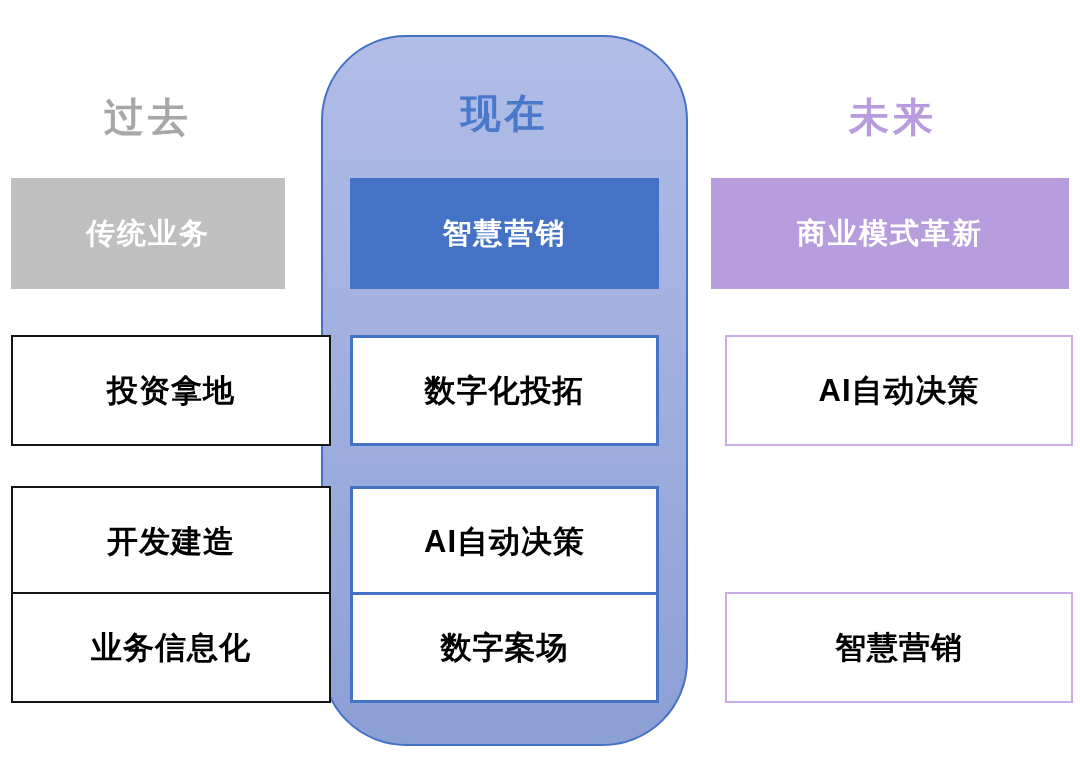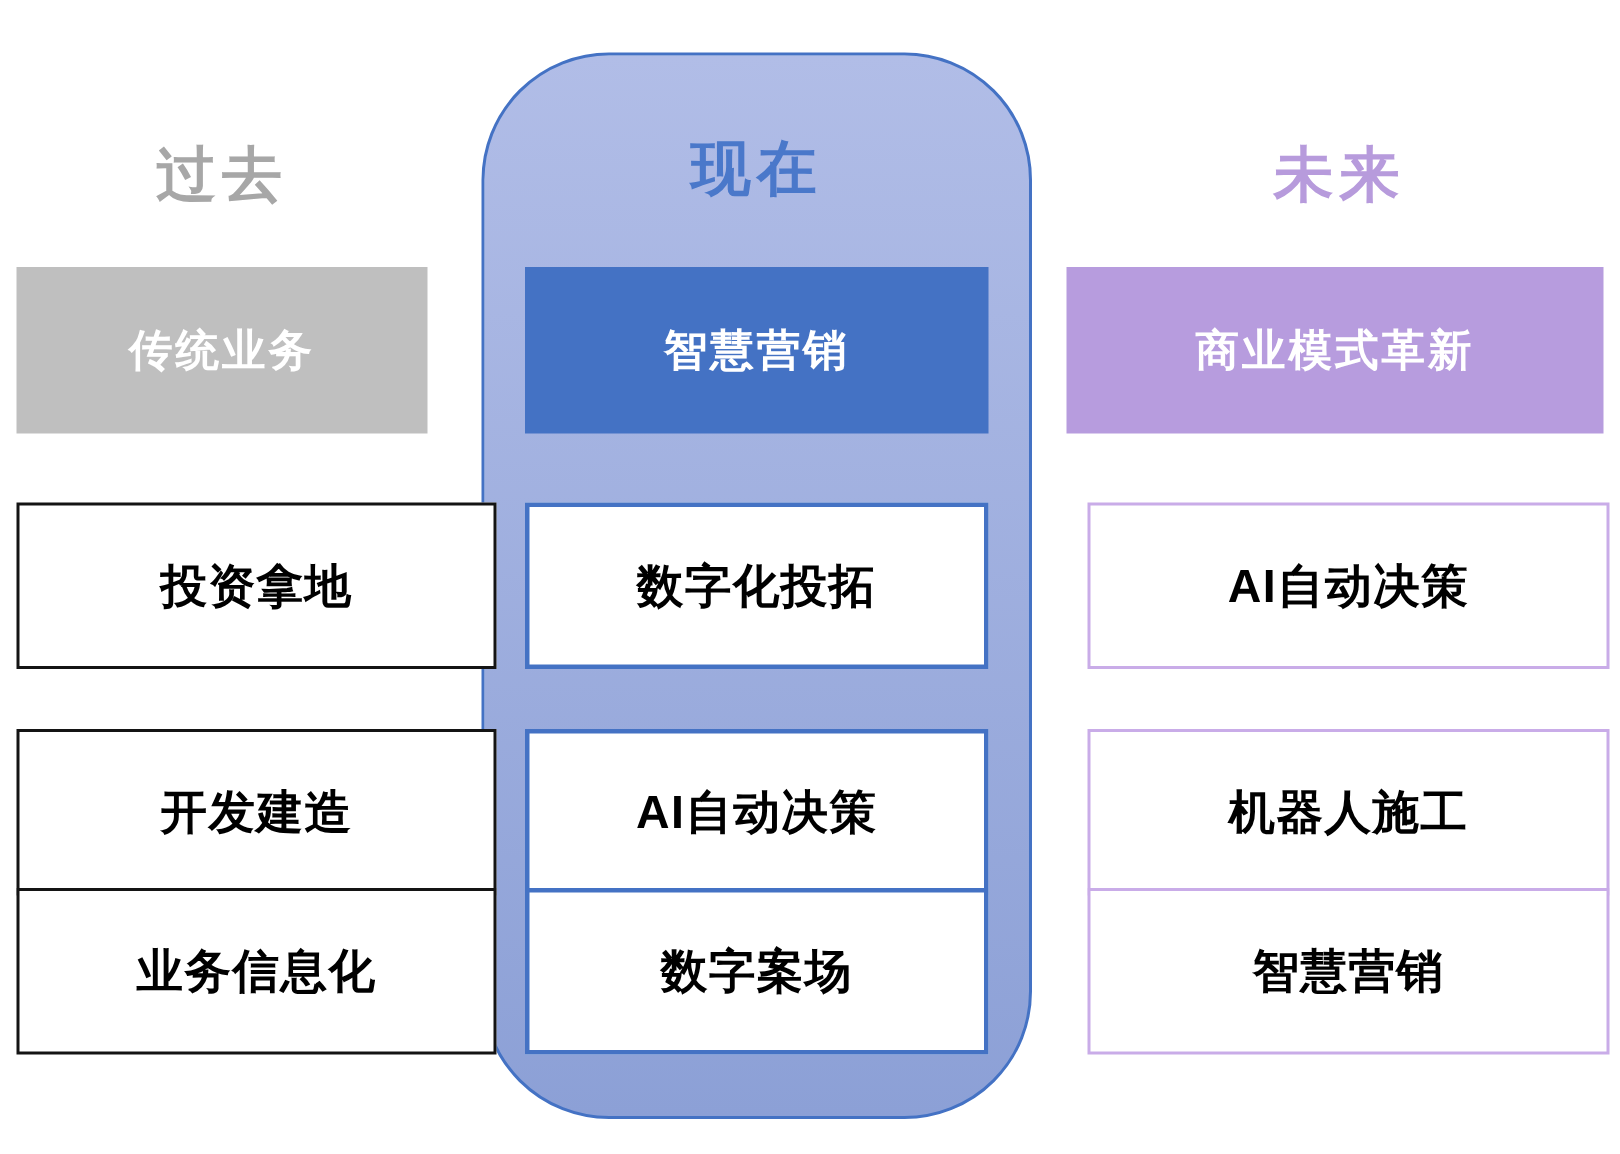--- a/index.html
+++ b/index.html
@@ -81,16 +81,15 @@
 
   <div class="item past r1">投资拿地</div>
   <div class="item past r2">开发建造</div>
   <div class="item past r3">业务信息化</div>
 
   <div class="item present r1">数字化投拓</div>
   <div class="item present r2">AI自动决策</div>
   <div class="item future r1">AI自动决策</div>
 
   <div class="item present r3">数字案场</div>
-  <div class="item future r2">机器人施工</div>
   <div class="item future r3">智慧营销</div>
 
 </div>
 
 </body></html>

